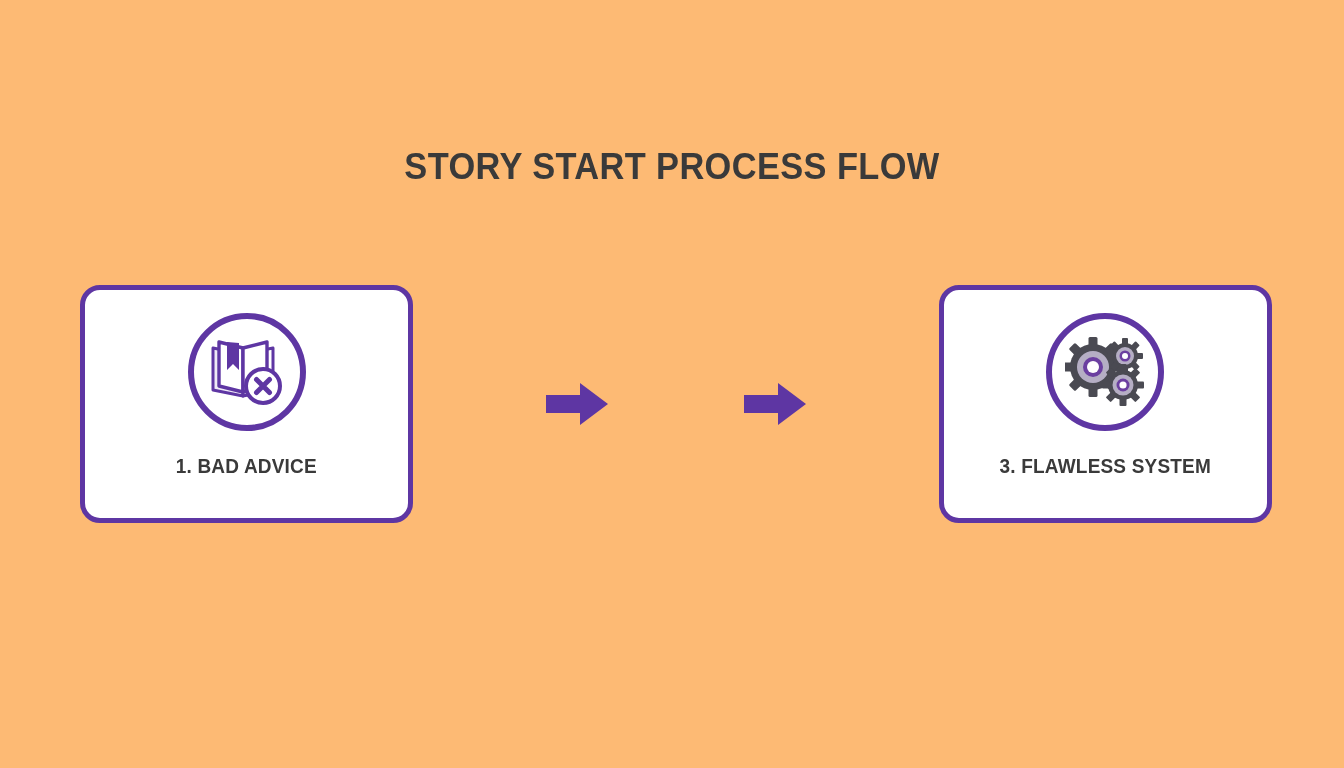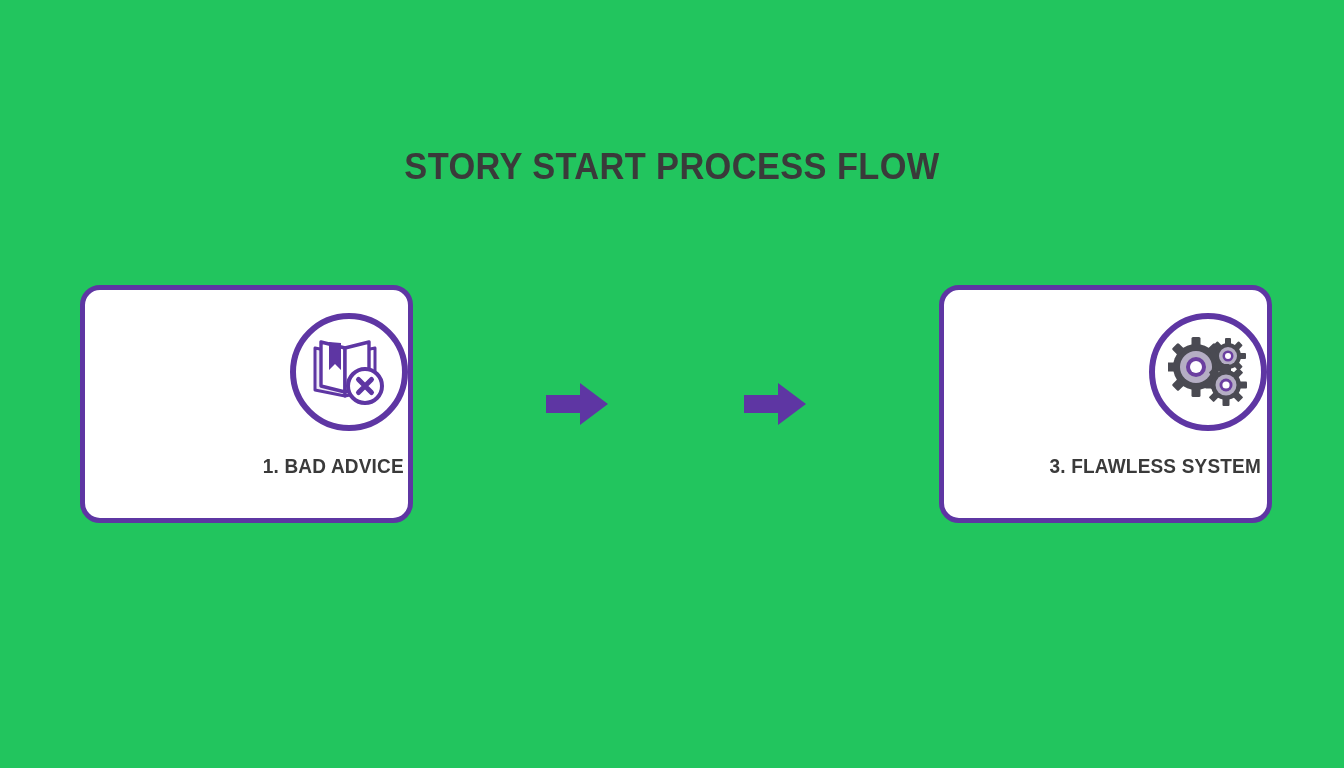--- a/index.html
+++ b/index.html
@@ -11,21 +11,21 @@
     height: 768px;
     background: #ffffff;
     font-family: "Liberation Sans", sans-serif;
     overflow: hidden;
   }
 
   .slide {
     position: relative;
     width: 1344px;
     height: 768px;
-    background: #22c55e;
+    background: #fdba74;
   }
 
   
   .title {
     position: absolute;
     left: 0;
     top: 146px;
     width: 1344px;
     text-align: center;
     font-size: 37px;
@@ -53,21 +53,21 @@
 
   .card {
     box-sizing: border-box;
     width: 333px;
     height: 238px;
     border: 5px solid #5e36a3;
     border-radius: 20px;
     background: #ffffff;
     display: flex;
     flex-direction: column;
-    align-items: flex-end;
+    align-items: center;
     justify-content: flex-start;
     padding-top: 23px;
     position: relative;
   }
 
   .icon-circle {
     width: 118px;
     height: 118px;
     border: 6px solid #5e36a3;
     border-radius: 50%;

